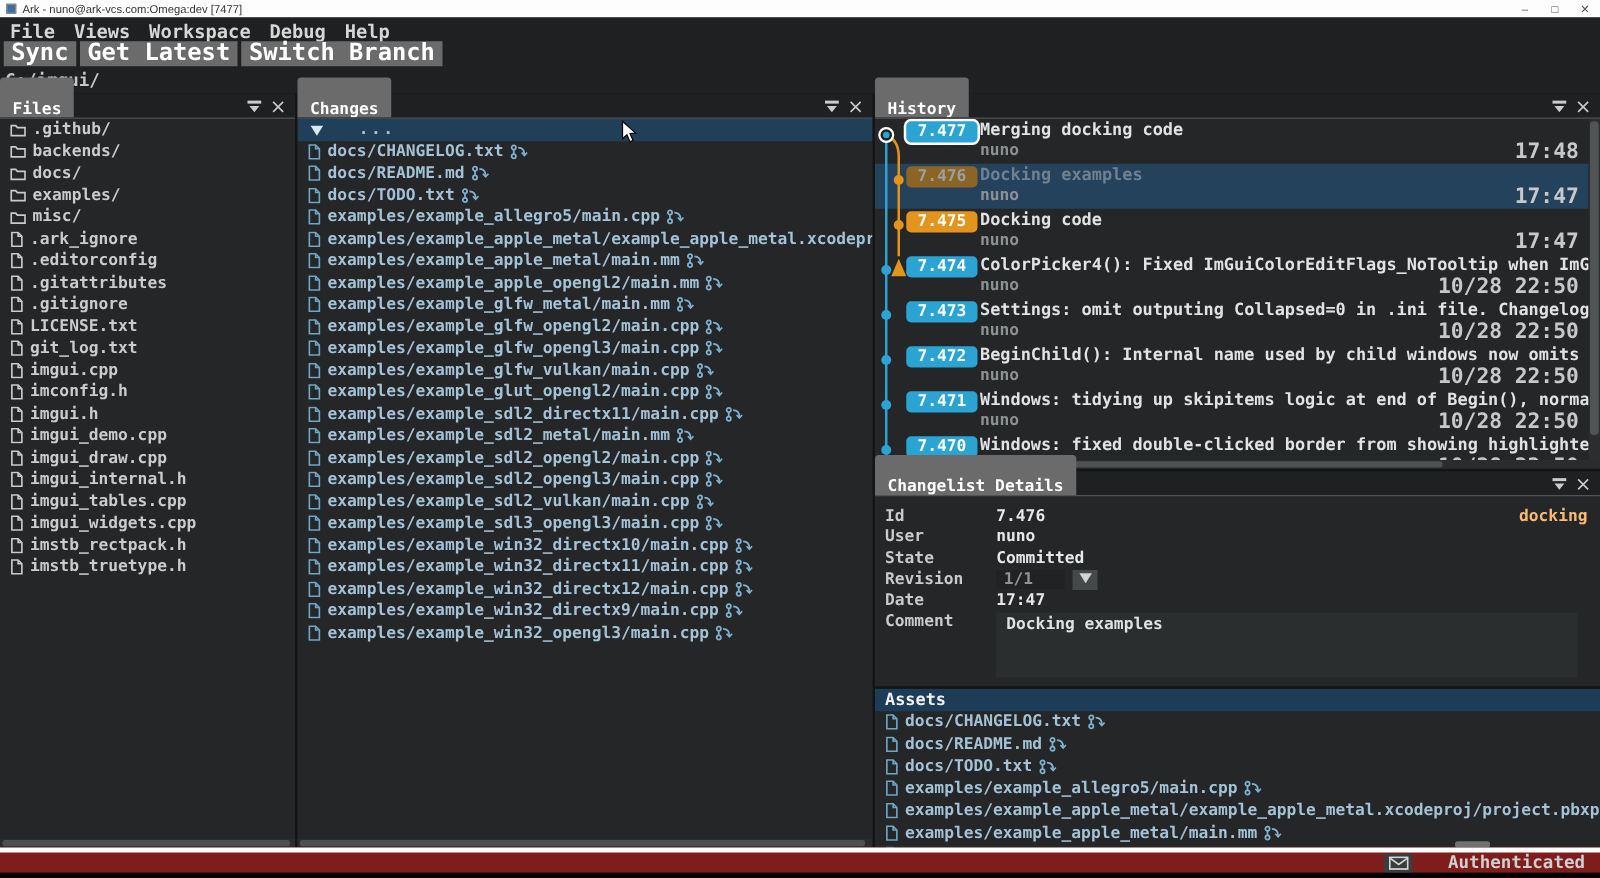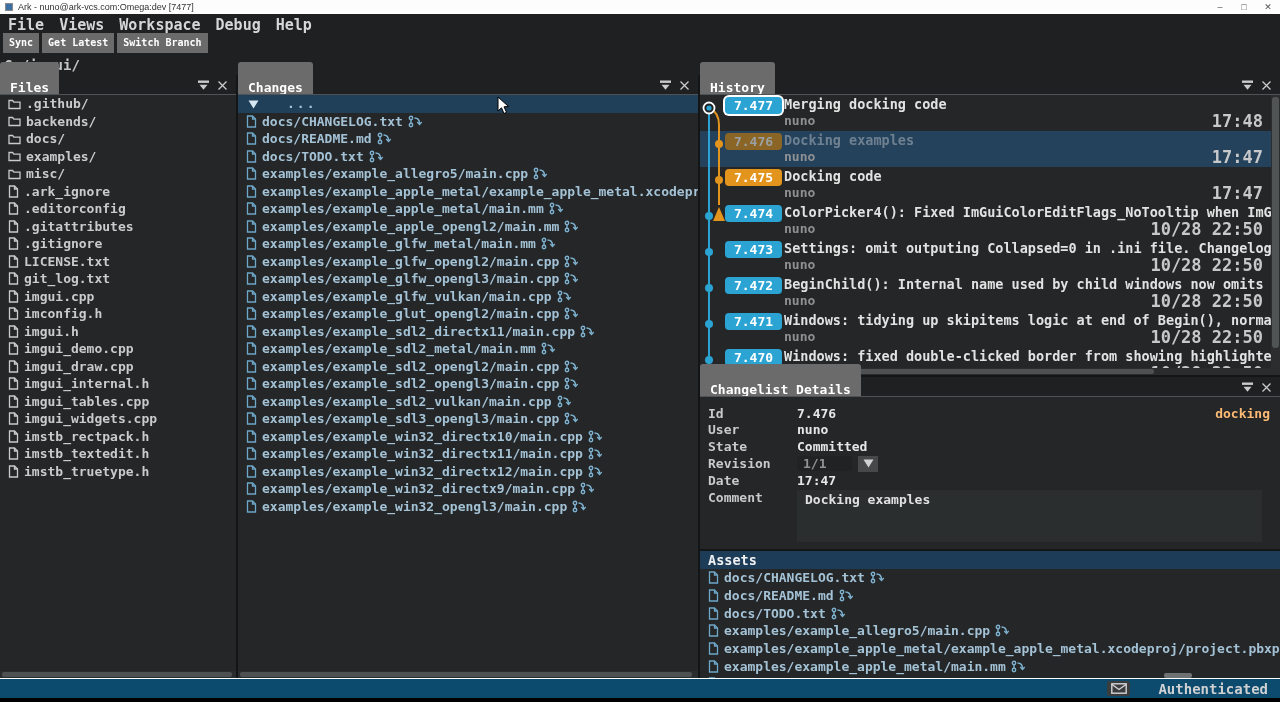--- a/index.html
+++ b/index.html
@@ -12,21 +12,21 @@
               font-weight:normal; font-size:9px; color:#333; }
   .app-icon { width:8px; height:8px; margin:0 5px 0 5px; background:#3a6ea5; border:1px solid #888; }
   .win-controls { margin-left:auto; display:flex; }
   .win-controls span { width:24px; text-align:center; color:#555; font-size:9px; cursor:default; }
 
   
   .app { position:absolute; top:14px; left:0; width:1280px; height:684px; background:#1e2021; color:#d4d4d4; }
 
   .menubar { height:19px; padding:2px 0 0 8px; font-size:15px; color:#d6d6d6; display:flex; gap:15px; }
   .toolbar { height:21px; padding-left:3px; display:flex; gap:3px; }
-  .toolbar .tbtn { background:#6b6b6b; color:#fff; font-size:10px; line-height:19px; padding:0 6px; height:20px; }
+  .toolbar .tbtn { background:#6b6b6b; color:#fff; font-size:19px; line-height:19px; padding:0 6px; height:20px; }
   .pathbar { height:21px; padding:3px 0 0 4px; font-size:14px; color:#c6c6c6; }
 
   .panels { position:absolute; top:61px; left:0; right:0; bottom:20px; background:#131516; }
   .panel { position:absolute; }
   .tabbar { height:19px; display:flex; align-items:flex-end; background:#1e2021; }
   .tab { background:#6b6b6b; color:#fff; font-size:13px; height:19px; line-height:19px;
          padding:16px 10px; border-radius:3px 3px 0 0; }
   .tab-icons { margin-left:auto; display:flex; align-items:center; gap:7px; padding:0 8px 3px 0; }
   .tab-icons .ticon { display:inline-flex; cursor:default; }
   .pbody { position:absolute; top:19px; left:0; right:0; bottom:0; background:#242627;
@@ -80,22 +80,22 @@
   .comment-row { align-items:flex-start; height:auto; margin-top:1px; }
   .comment-box { background:#2b2e2f; height:52px; width:465px; padding:2px 8px; color:#dfe1e2;
                  font-size:13px; overflow:hidden; }
 
   
   #assets { left:700px; top:476px; width:580px; bottom:0; background:#242627; overflow:hidden; }
   .assets-header { height:18px; background:#1c3c58; color:#f0f1f2; font-size:13.5px; line-height:18px; padding-left:8px; }
   .assets-thumb { position:absolute; bottom:0; right:88px; width:28px; height:5px; background:#6f7273; border-radius:2px; }
 
   
-  .statusbar { position:absolute; left:0; right:0; bottom:0; height:20px; background:#0c4a6e;
-               border-top:1px solid #ffffff; display:flex; align-items:center; }
+  .statusbar { position:absolute; left:0; right:0; bottom:0; height:20px; background:#7f1d1d;
+               border-top:4px solid #ffffff; display:flex; align-items:center; }
   .env-box { margin-left:auto; width:23px; height:15px; background:#3a3d3e; border-radius:2px;
              display:flex; align-items:center; justify-content:center; }
   .status-text { font-size:14px; color:#ced0d1; margin:0 12px 0 28px; }
 
   .cursor { position:absolute; left:497px; top:96px; z-index:99; pointer-events:none; }
 </style>
 </head>
 <body>
 
 <div class="titlebar">
@@ -311,29 +311,20 @@
               <span class="rtx">imgui_widgets.cpp</span>
             </div>
             <div class="row files-row">
               <span class="ric">
                 <svg width="11" height="13" viewBox="0 0 11 13">
                   <path d="M1.5 1h5l3 3v8h-8Z" fill="none" stroke="#C9CBCC" stroke-width="1.3"></path>
                   <path d="M6.5 1v3h3" fill="none" stroke="#C9CBCC" stroke-width="1.3"></path>
                 </svg>
               </span>
               <span class="rtx">imstb_rectpack.h</span>
-            </div>
-            <div class="row files-row">
-              <span class="ric">
-                <svg width="11" height="13" viewBox="0 0 11 13">
-                  <path d="M1.5 1h5l3 3v8h-8Z" fill="none" stroke="#C9CBCC" stroke-width="1.3"></path>
-                  <path d="M6.5 1v3h3" fill="none" stroke="#C9CBCC" stroke-width="1.3"></path>
-                </svg>
-              </span>
-              <span class="rtx">imstb_textedit.h</span>
             </div>
             <div class="row files-row">
               <span class="ric">
                 <svg width="11" height="13" viewBox="0 0 11 13">
                   <path d="M1.5 1h5l3 3v8h-8Z" fill="none" stroke="#C9CBCC" stroke-width="1.3"></path>
                   <path d="M6.5 1v3h3" fill="none" stroke="#C9CBCC" stroke-width="1.3"></path>
                 </svg>
               </span>
               <span class="rtx">imstb_truetype.h</span>
             </div>

